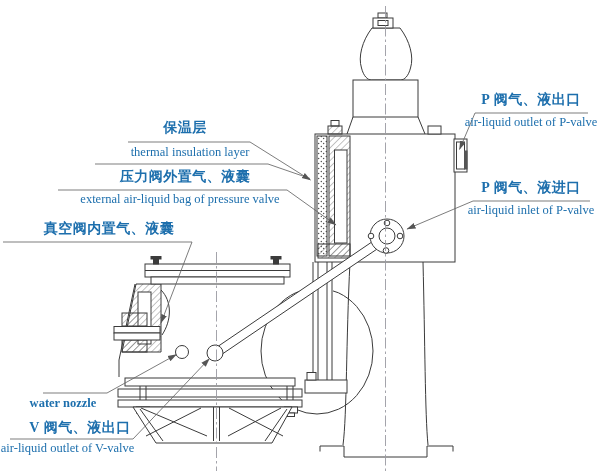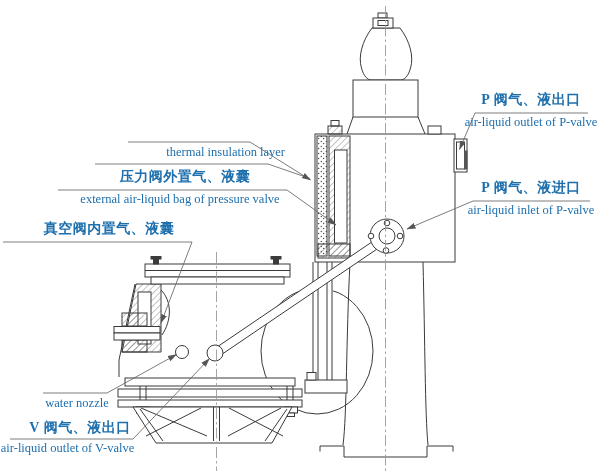--- a/index.html
+++ b/index.html
@@ -130,28 +130,29 @@
     <path d="M250,142 L310.5,180" marker-end="url(#arw)"></path>
     <path d="M287,190 L336,225" marker-end="url(#arw)"></path>
     <path d="M192,242 L161,323" marker-end="url(#arw)"></path>
     <path d="M107,393 L176.5,354.5" marker-end="url(#arw)"></path>
     <path d="M133,439 L209.5,358.5" marker-end="url(#arw)"></path>
     <path d="M475,113 L459.5,149.5" marker-end="url(#arw)"></path>
     <path d="M473,201 L407,229" marker-end="url(#arw)"></path>
   </g>
 </svg>
 
-<div class="lbl en" style="left:95px;top:145px;width:190px;text-align:right;">thermal insulation layer</div>
+<div class="lbl zh" style="left:95px;top:120px;width:180px;">保温层</div>
+<div class="lbl en" style="left:95px;top:145px;width:190px;">thermal insulation layer</div>
 
 <div class="lbl zh" style="left:95px;top:169px;width:180px;">压力阀外置气、液囊</div>
 <div class="lbl en" style="left:38px;top:192px;width:284px;">external air-liquid bag of pressure valve</div>
 
 <div class="lbl zh" style="left:19px;top:221px;width:180px;">真空阀内置气、液囊</div>
 
-<div class="lbl en" style="left:25px;top:396px;width:104px;">water nozzle</div>
+<div class="lbl en" style="left:11px;top:396px;width:104px;font-weight:bold;">water nozzle</div>
 
 <div class="lbl en" style="left:0px;top:441px;width:135px;">air-liquid outlet of V-valve</div>
 <div class="lbl zh" style="left:25px;top:420px;width:110px;">V 阀气、液出口</div>
 
 <div class="lbl zh" style="left:455px;top:92px;width:152px;">P 阀气、液出口</div>
 <div class="lbl en" style="left:455px;top:115px;width:152px;">air-liquid outlet of P-valve</div>
 
 <div class="lbl zh" style="left:455px;top:180px;width:152px;">P 阀气、液进口</div>
 <div class="lbl en" style="left:455px;top:203px;width:152px;">air-liquid inlet of P-valve</div>
 

